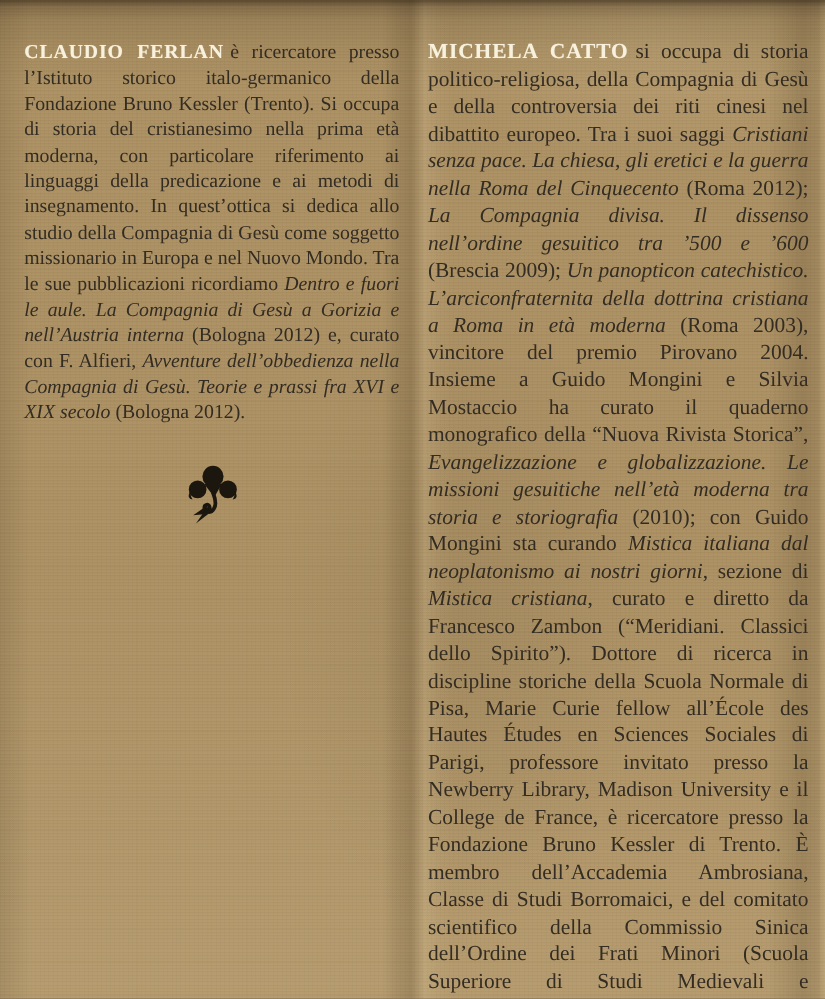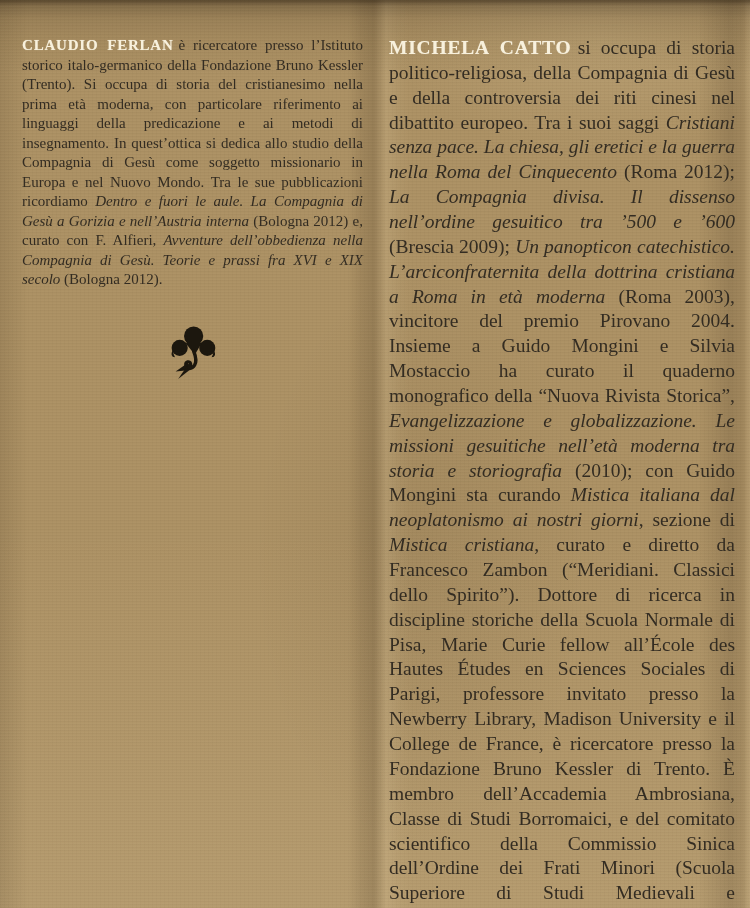--- a/index.html
+++ b/index.html
@@ -34,21 +34,21 @@
   }
   .col-left{left:22px;width:341px;height:866px;}
   .col-right{left:389px;width:346px;height:866px;}
   .bio{
     margin:0;
     text-align:justify;
     color:#332c22;
     hyphens:auto;
     -webkit-hyphens:auto;
   }
-  .col-left .bio{font-size:15px;line-height:1.30;}
+  .col-left .bio{font-size:18px;line-height:1.30;}
   .col-right .bio{font-size:19.5px;line-height:1.275;}
   .author{
     font-weight:bold;
     color:#f8f1dd;
     letter-spacing:0.8px;
     padding-right:0.32em;
     text-shadow:0 0 1px rgba(255,248,230,0.45);
   }
   .bio em{}
   .fleuron{display:block;}

